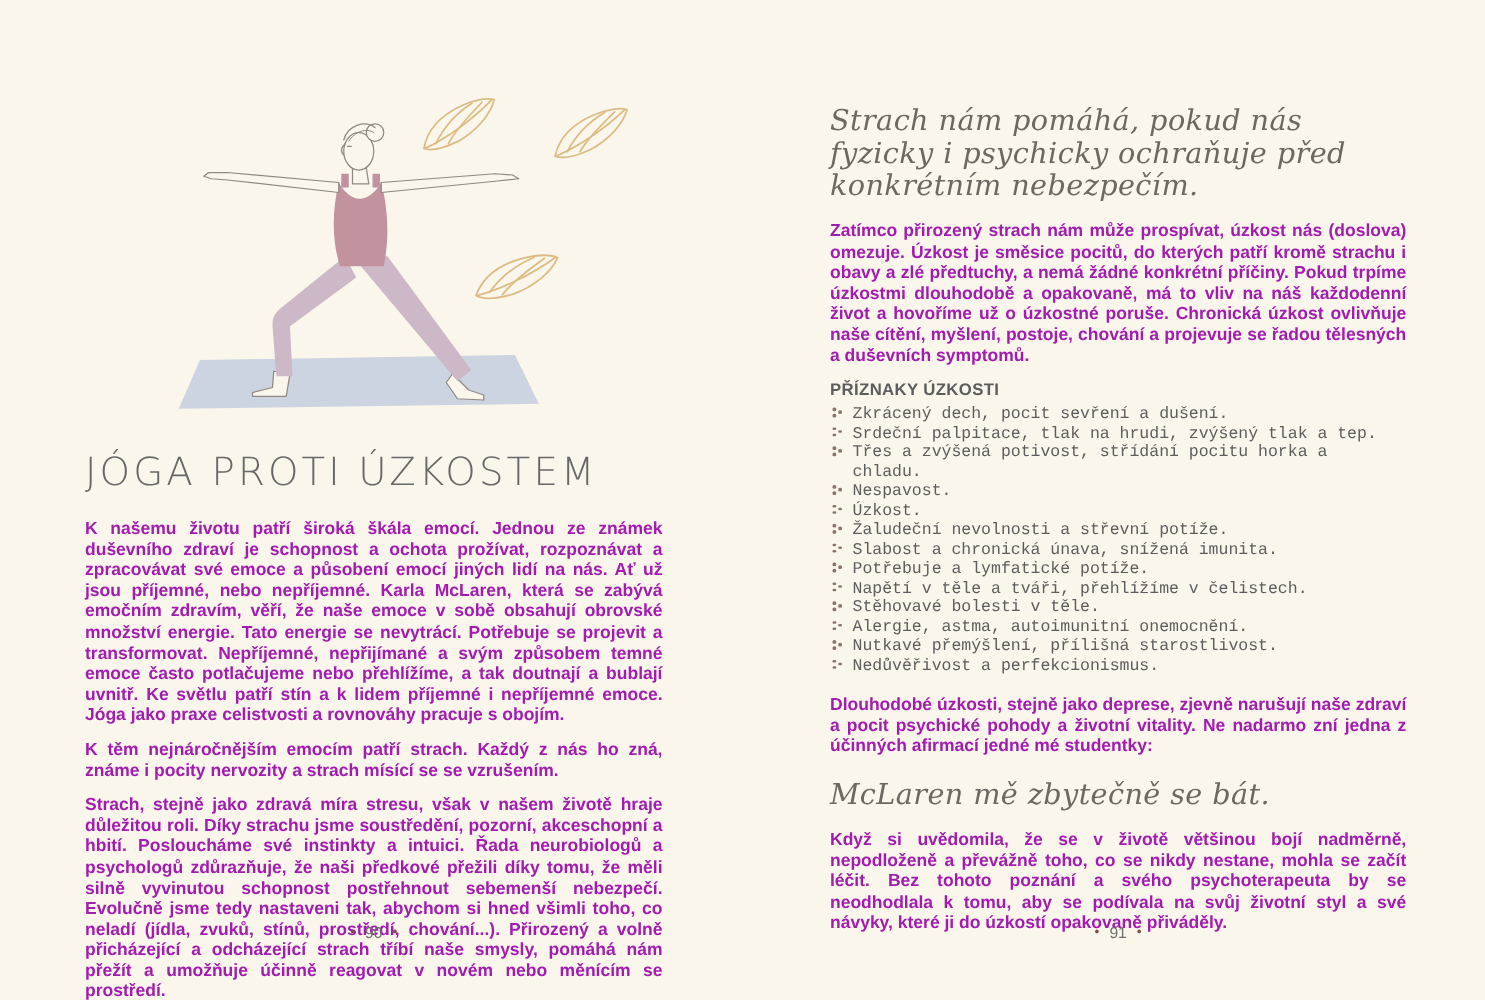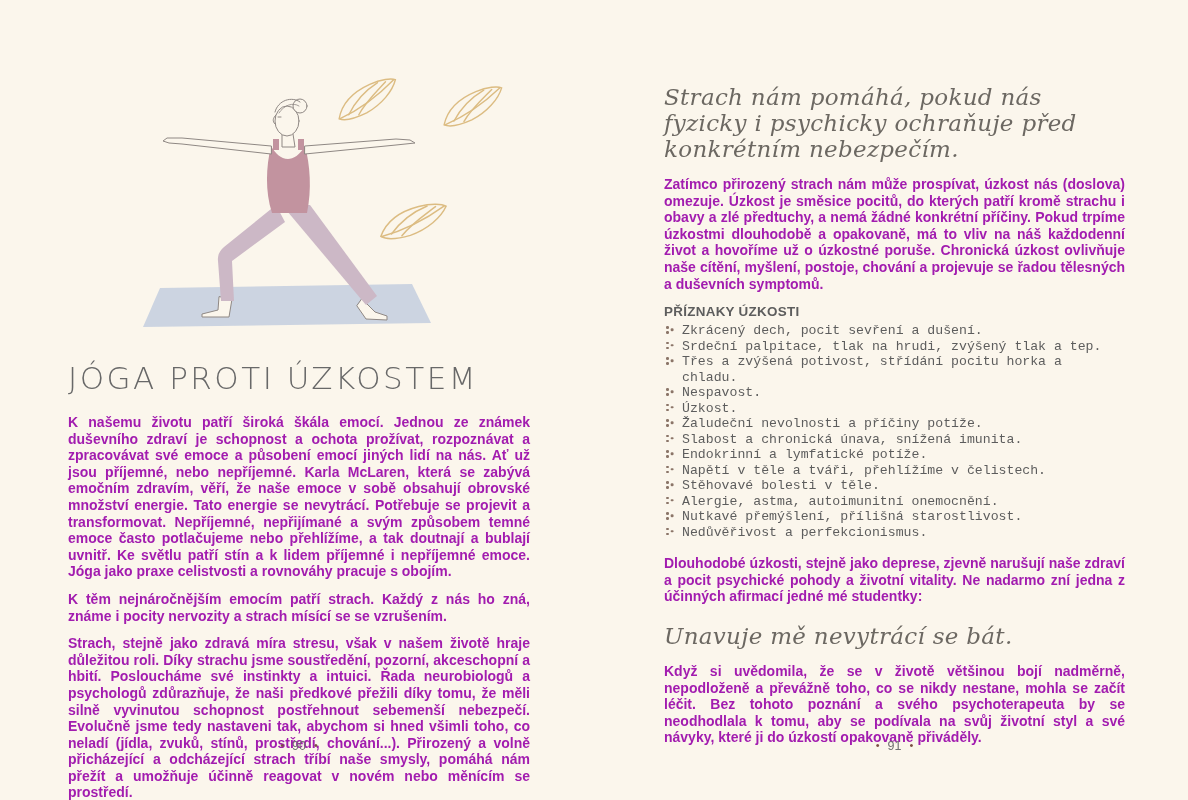--- a/index.html
+++ b/index.html
@@ -128,29 +128,29 @@
           <li>
           <span class="glyph"></span>
           <span class="li-text">Nespavost.</span>
         </li>
           <li>
           <span class="glyph"></span>
           <span class="li-text">Úzkost.</span>
         </li>
           <li>
           <span class="glyph"></span>
-          <span class="li-text">Žaludeční nevolnosti a příčiny potíže.</span>
+          <span class="li-text">Žaludeční nevolnosti a střevní potíže.</span>
         </li>
           <li>
           <span class="glyph"></span>
           <span class="li-text">Slabost a chronická únava, snížená imunita.</span>
         </li>
           <li>
           <span class="glyph"></span>
-          <span class="li-text">Endokrinní a lymfatické potíže.</span>
+          <span class="li-text">Potřebuje a lymfatické potíže.</span>
         </li>
           <li>
           <span class="glyph"></span>
           <span class="li-text">Napětí v těle a tváři, přehlížíme v čelistech.</span>
         </li>
           <li>
           <span class="glyph"></span>
           <span class="li-text">Stěhovavé bolesti v těle.</span>
         </li>
           <li>
@@ -162,21 +162,21 @@
           <span class="li-text">Nutkavé přemýšlení, přílišná starostlivost.</span>
         </li>
           <li>
           <span class="glyph"></span>
           <span class="li-text">Nedůvěřivost a perfekcionismus.</span>
         </li>
         </ul>
 
       <p class="body-par rp-p2">Dlouhodobé úzkosti, stejně jako deprese, zjevně narušují naše zdraví a pocit psychické pohody a životní vitality. Ne nadarmo zní jedna z účinných afirmací jedné mé studentky:</p>
 
-      <p class="quote rp-quote-mid">Unavuje mě nevytrácí se bát.</p>
+      <p class="quote rp-quote-mid">McLaren mě zbytečně se bát.</p>
 
       <p class="body-par rp-p3">Když si uvědomila, že se v životě většinou bojí nadměrně, nepodloženě a převážně toho, co se nikdy nestane, mohla se začít léčit. Bez tohoto poznání a svého psychoterapeuta by se neodhodlala k tomu, aby se podívala na svůj životní styl a své návyky, které ji do úzkostí opakovaně přiváděly.</p>
     </div>
 
     <div class="pg-footer"><span class="pgdot">•</span><span class="pgnum">91</span><span class="pgdot">•</span></div>
   </div>
 
 </div>
 
 </body></html>

